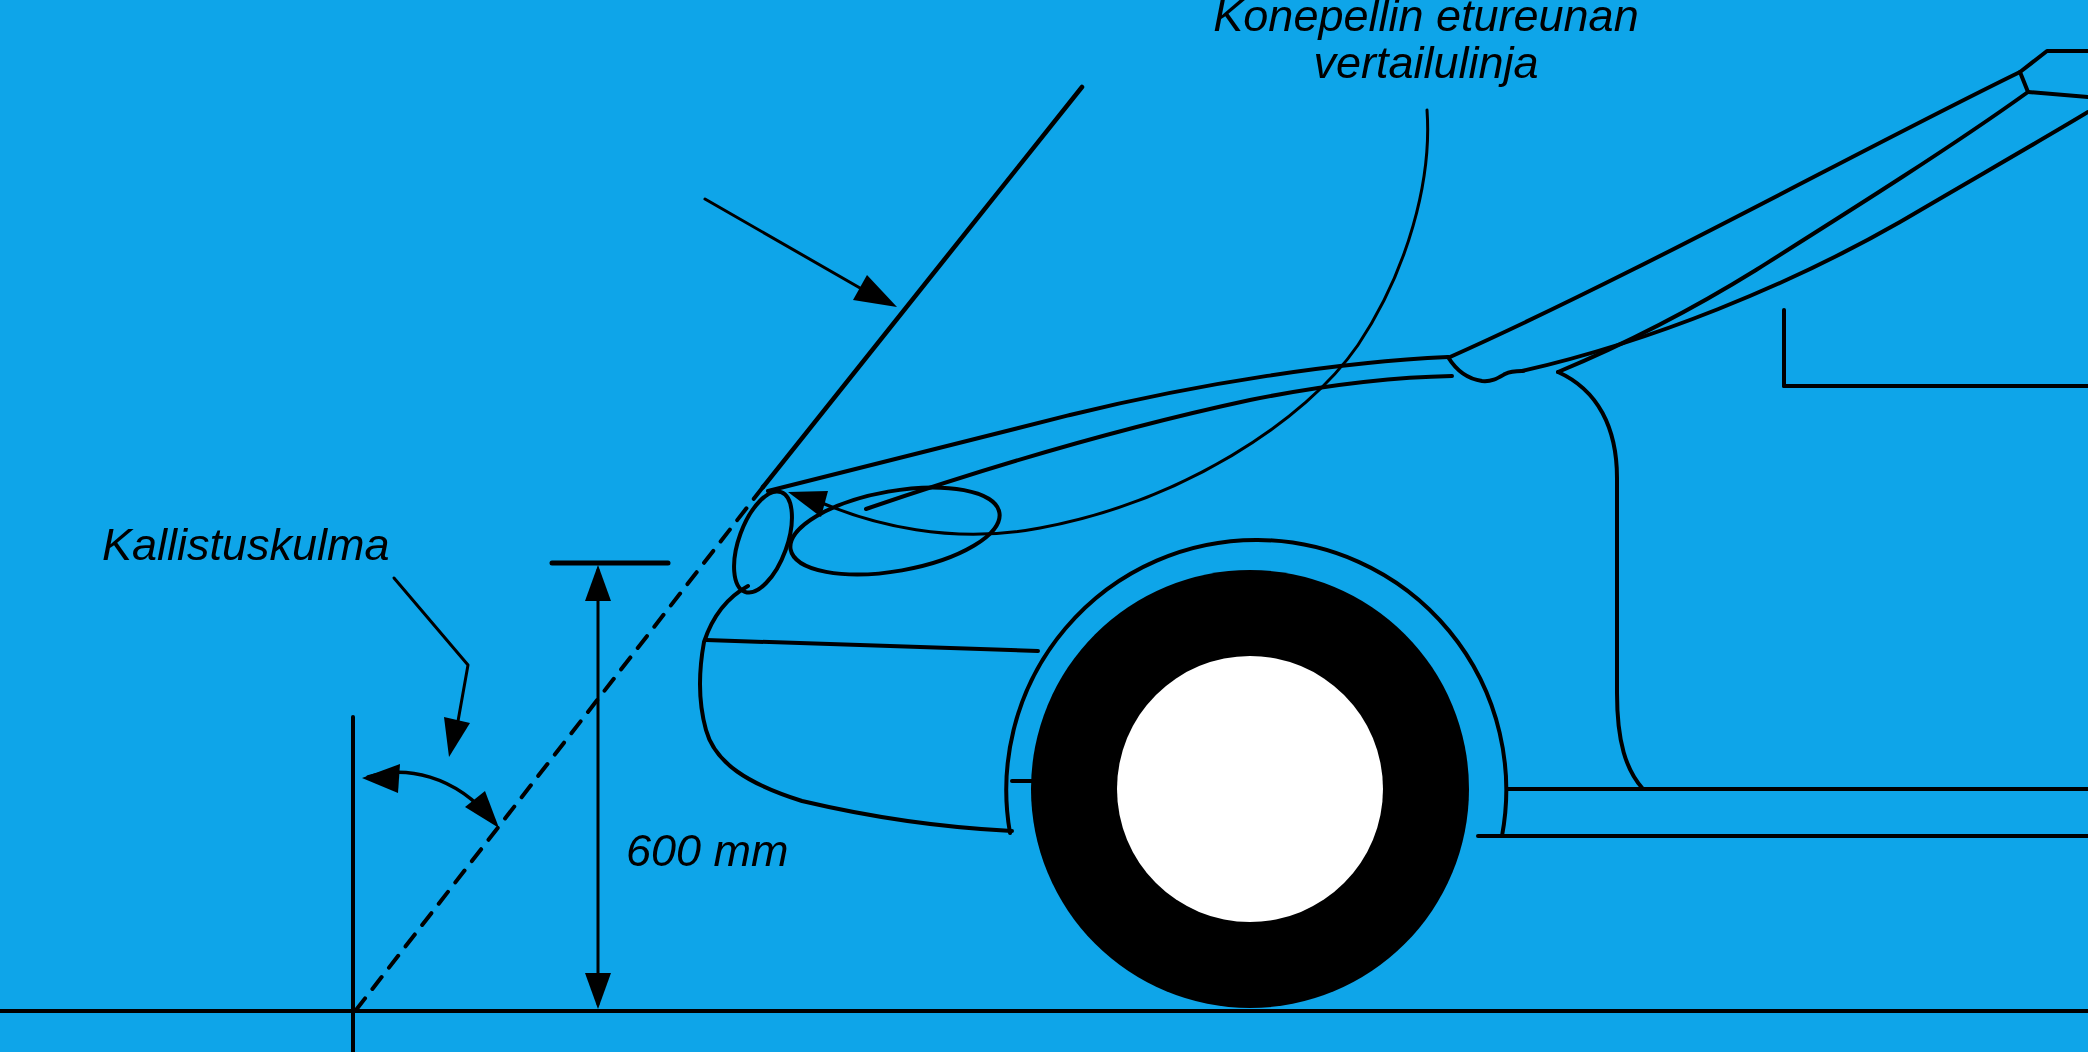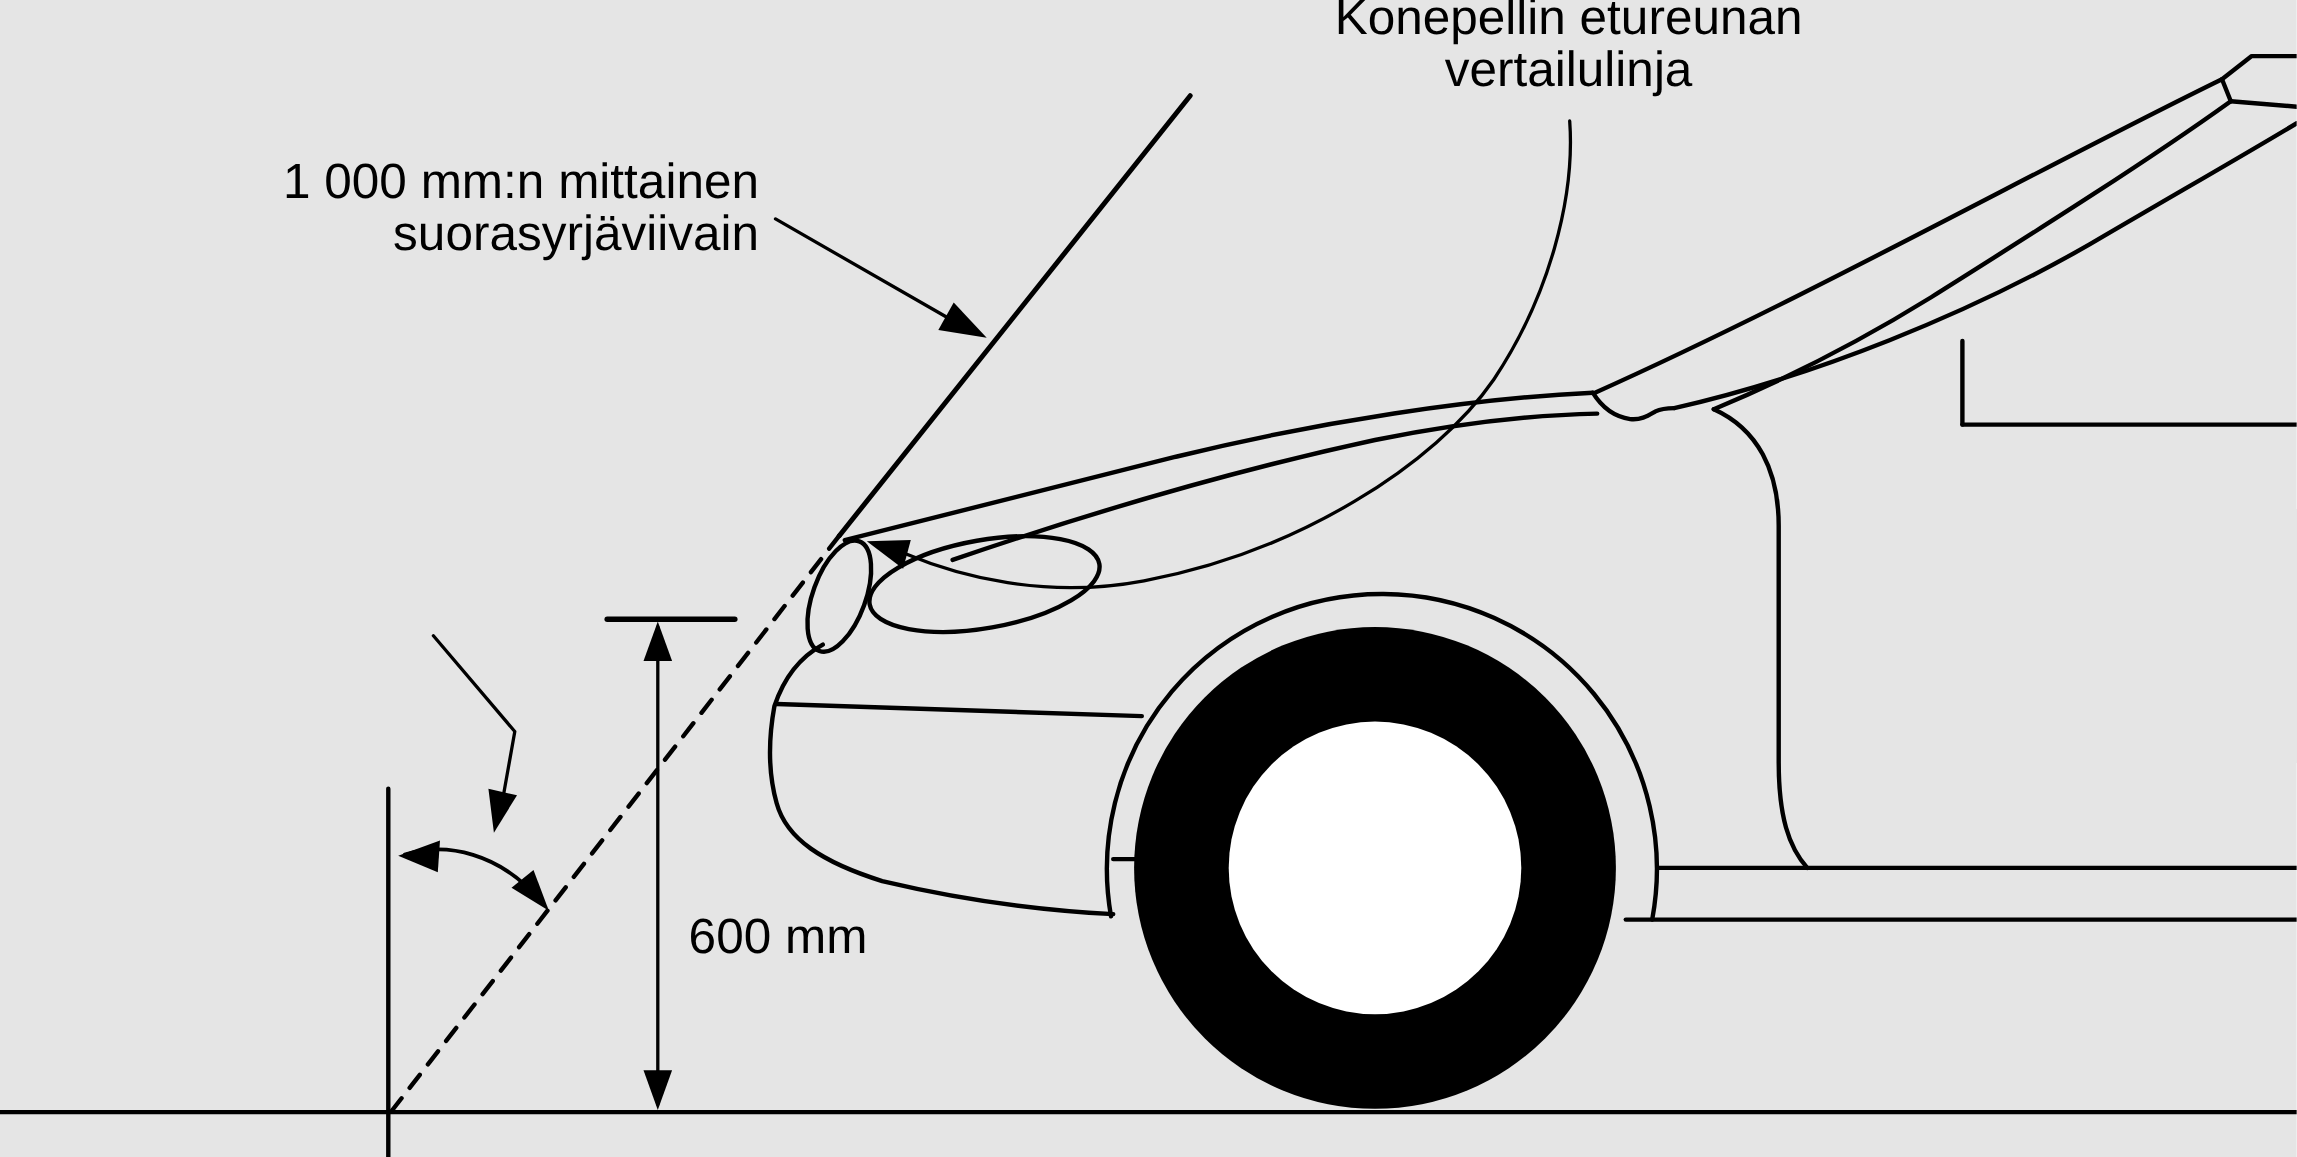--- a/index.html
+++ b/index.html
@@ -1,21 +1,22 @@
 <!DOCTYPE html>
 <html><head>
 <meta charset="utf-8">
 <style>
   html,body{margin:0;padding:0;background:#ffffff;}
   #stage{
     position:relative;
     width:2088px;height:1052px;
-    background:#e5e5e5;
+    background:#0ea5e9;
     overflow:hidden;
     font-family:"Liberation Sans","DejaVu Sans",sans-serif;
+    font-style:italic;
   }
   #diagram-svg{position:absolute;left:0;top:0;}
   .diagram-label{
     position:absolute;
     color:#000000;
     font-size:45px;
     line-height:47px;
     white-space:pre-line;
     letter-spacing:0px;
   }
@@ -97,18 +98,17 @@
 
     <g>
       <circle cx="1250" cy="789" r="219" fill="#000000" stroke="none"></circle>
       <circle cx="1250" cy="789" r="133" fill="#ffffff" stroke="none"></circle>
     </g>
   </svg>
 
   <div class="diagram-label label-center" style="left:1146px;top:-8px;width:560px;">Konepellin etureunan
 vertailulinja</div>
 
-  <div class="diagram-label label-right" style="left:230px;top:141px;width:460px;">1 000 mm:n mittainen
-suorasyrjäviivain</div>
 
+  <div class="diagram-label" style="left:102px;top:521px;">Kallistuskulma</div>
 
   <div class="diagram-label" style="left:626px;top:827px;">600 mm</div>
 </div>
 
 </body></html>

